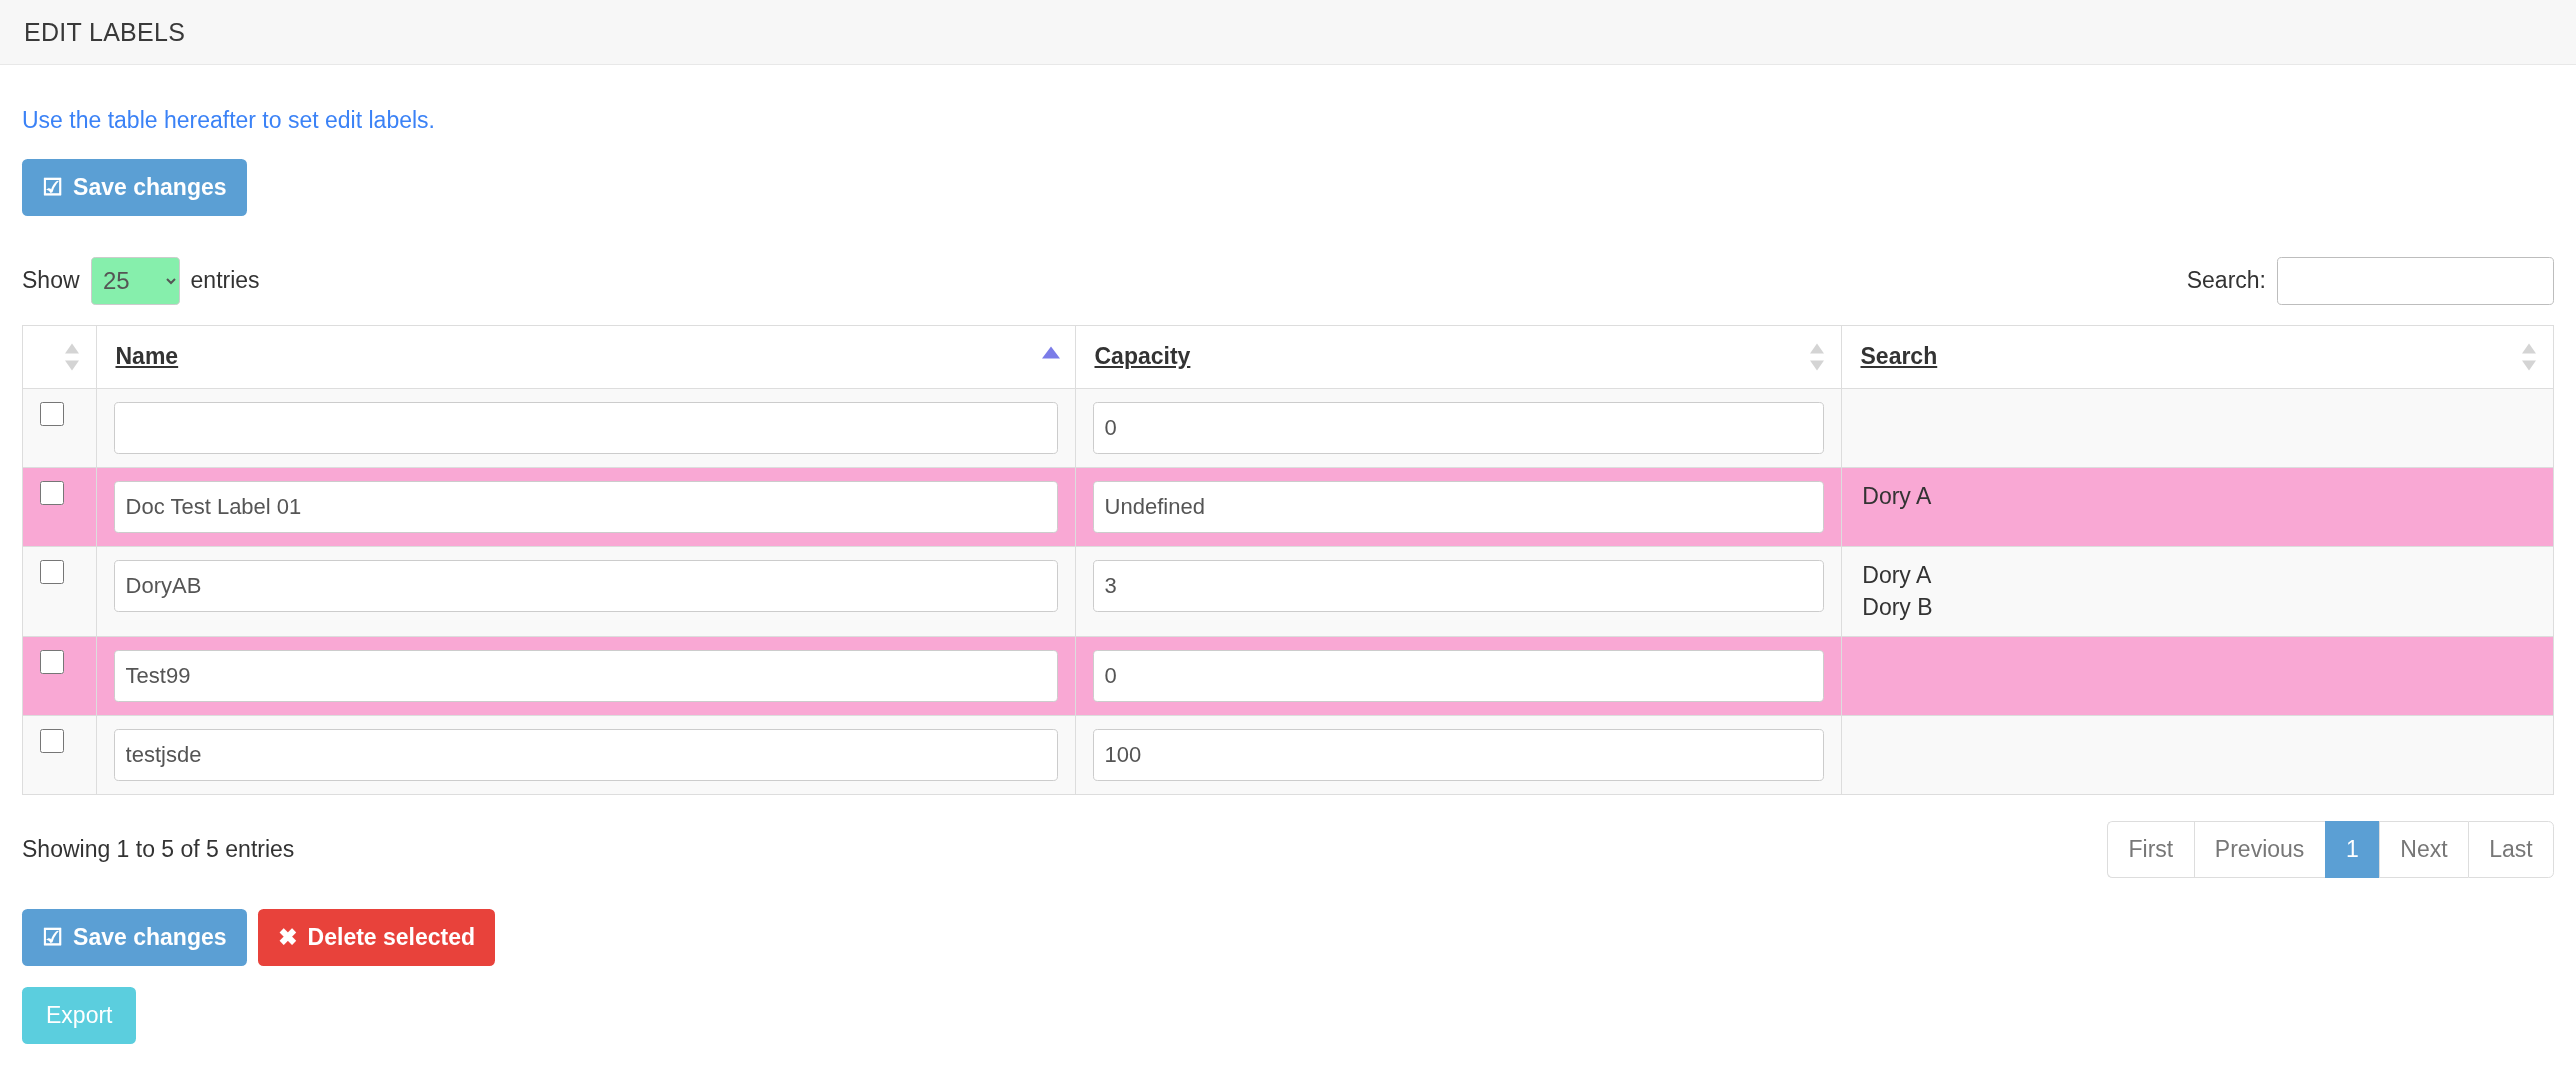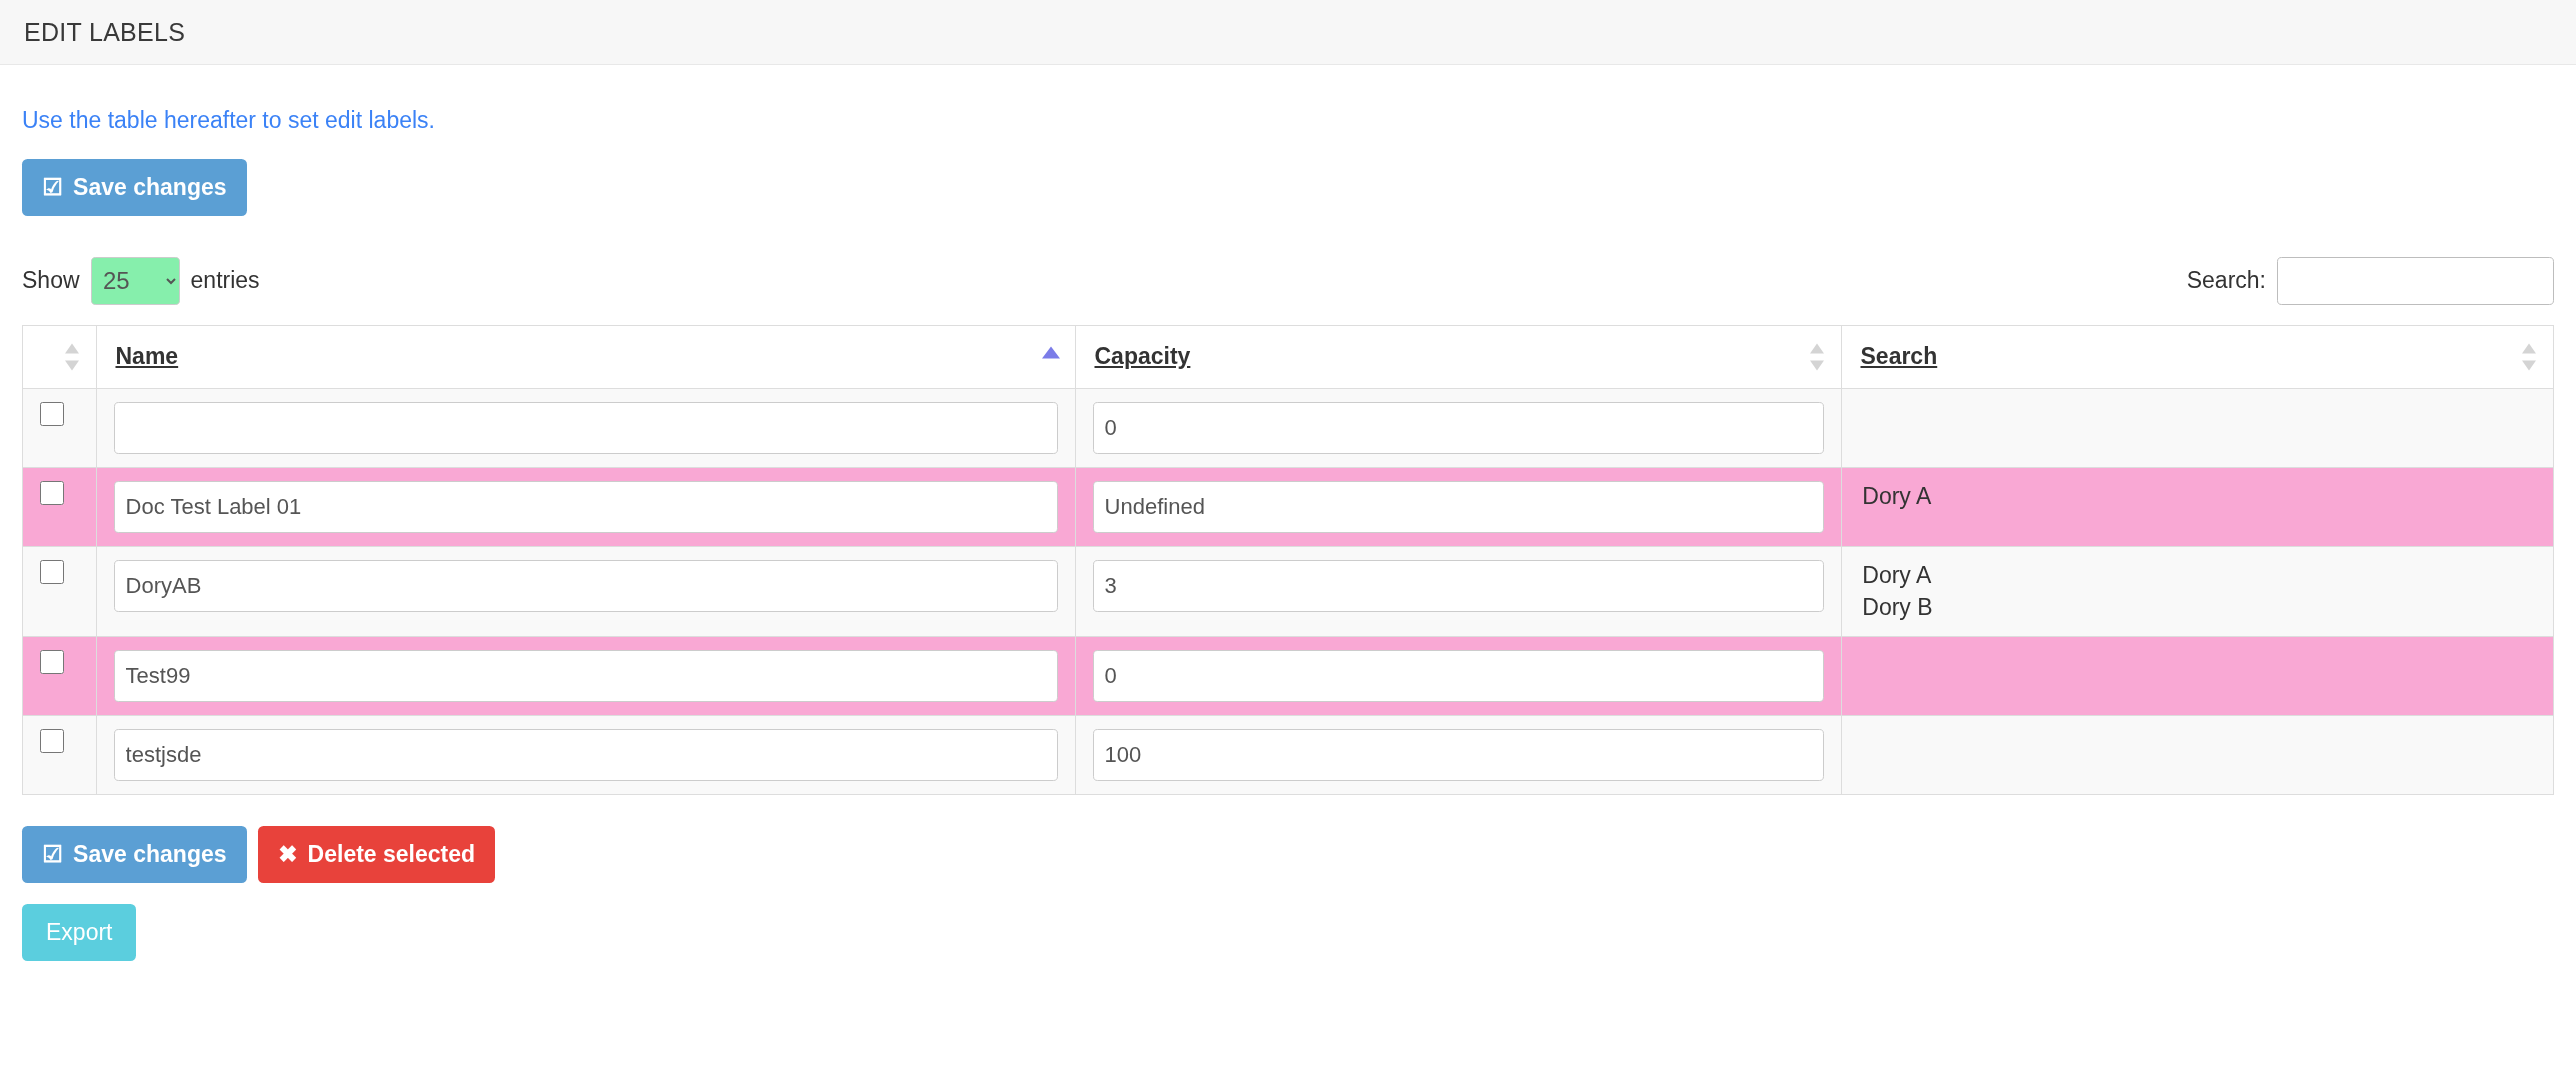--- a/index.html
+++ b/index.html
@@ -324,20 +324,30 @@
         </tr>
         <tr class="odd">
           <td class="cell-check"><input type="checkbox" class="row-checkbox" style=""></td>
           <td><input type="text" class="cell-input" placeholder="" value="testjsde" style=""></td>
           <td><input type="text" class="cell-input" value="100" style=""></td>
           <td></td>
         </tr>
       </tbody>
   </table>
 
+  <div class="dt-footer">
+    <div class="dt-info">Showing 1 to 5 of 5 entries</div>
+    <div class="dt-pagination">
+        <button class="page-btn">First</button>
+        <button class="page-btn">Previous</button>
+        <button class="page-btn active">1</button>
+        <button class="page-btn">Next</button>
+        <button class="page-btn">Last</button>
+      </div>
+  </div>
 
   <div class="btn-row-bottom">
     <button class="btn btn-primary">
       <span class="glyph">☑</span>
       <span>Save changes</span>
     </button>
     <button class="btn btn-danger">
       <span class="glyph">✖</span>
       <span>Delete selected</span>
     </button>

